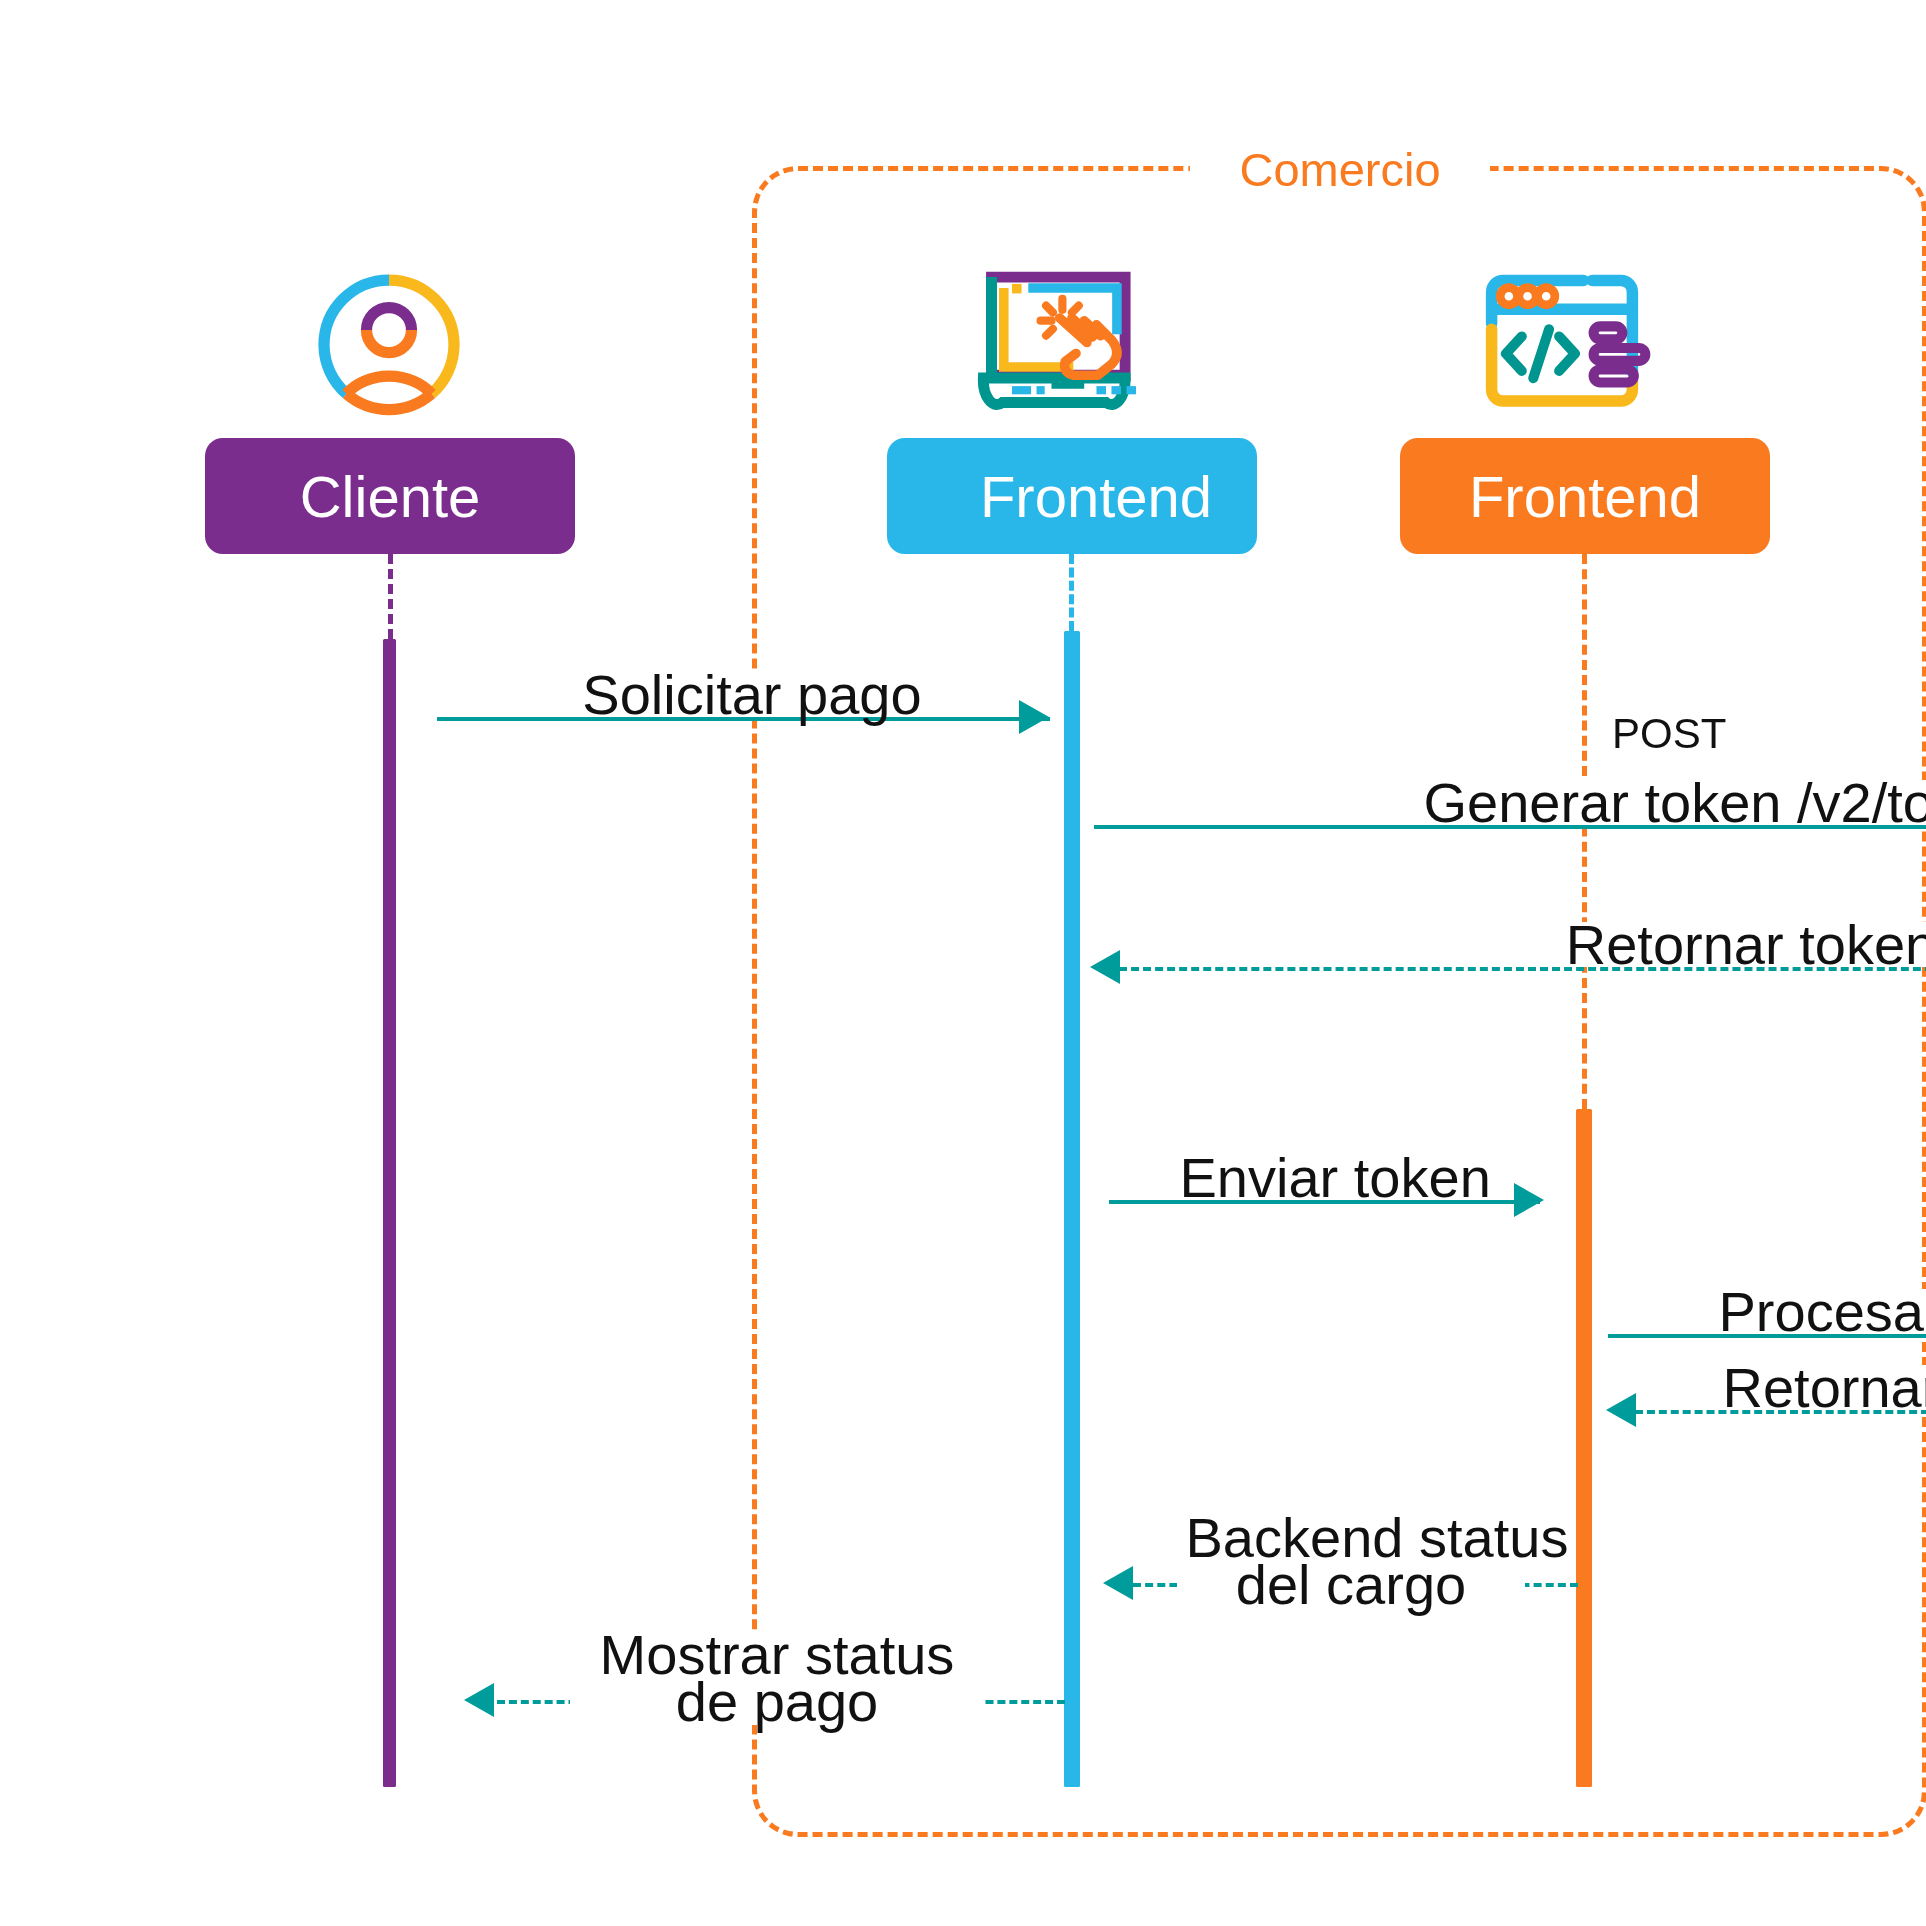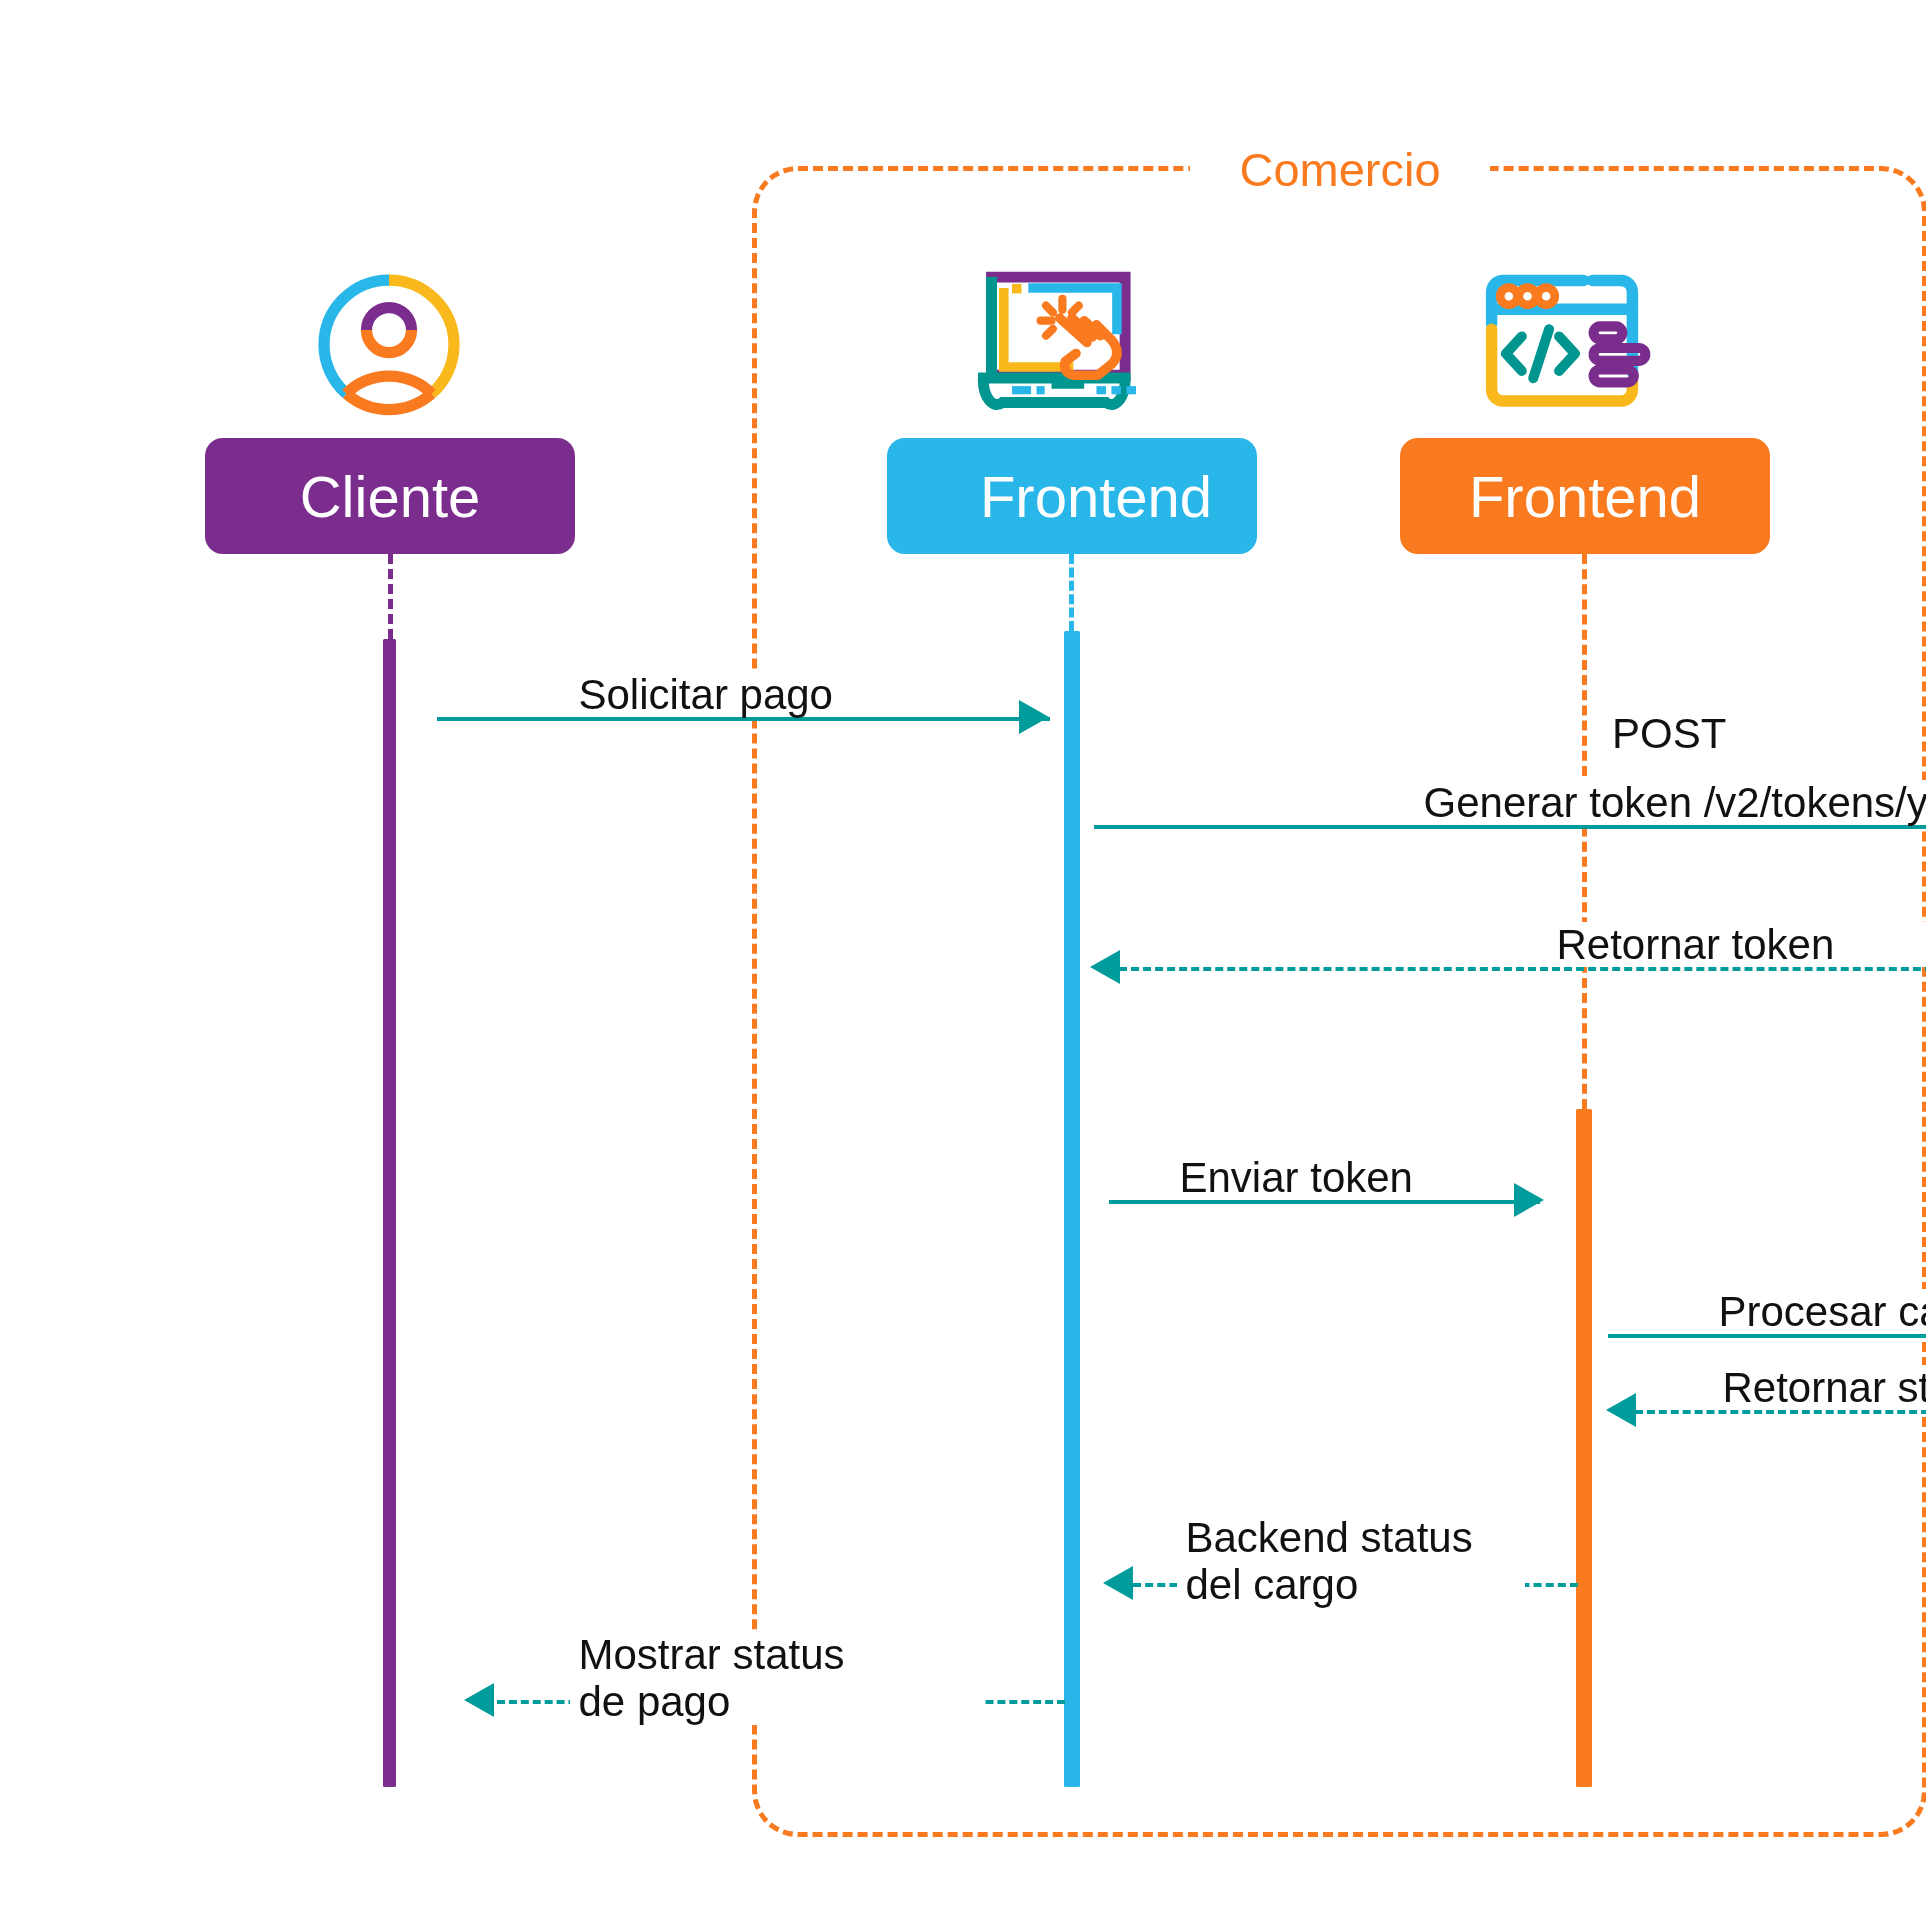--- a/index.html
+++ b/index.html
@@ -38,22 +38,22 @@
 
   #bar-cliente {left:383px;top:639px;width:13px;height:1148px;background:#7B2D8E;}
   #bar-frontend{left:1064px;top:631px;width:16px;height:1156px;background:#29B6E8;}
   #bar-backend {left:1576px;top:1109px;width:16px;height:678px;background:#F97A1F;}
 
   
   .msg{position:absolute;height:0;}
   .mline{position:absolute;top:0;height:0;border-top-width:4.6px;border-top-style:solid;border-top-color:#009B9B;}
   .mline.dashed{border-top-style:dashed;}
   .mlabel{
-    position:absolute;color:#111111;font-size:42px;line-height:45px;
-    white-space:pre;text-align:left;background:#ffffff;padding:0 8.5px;
+    position:absolute;color:#111111;font-size:56px;line-height:45px;
+    white-space:pre;text-align:center;background:#ffffff;padding:0 8.5px;
   }
   .mlabel.two{line-height:47px;}
   .msup{
     position:absolute;color:#111111;font-size:42px;line-height:45px;
     white-space:nowrap;background:#ffffff;padding:0 24px;
   }
   .head{position:absolute;width:0;height:0;}
   .head.right{border-top:17px solid transparent;border-bottom:17px solid transparent;border-left:30px solid #009B9B;}
   .head.left {border-top:17px solid transparent;border-bottom:17px solid transparent;border-right:30px solid #009B9B;}
 

